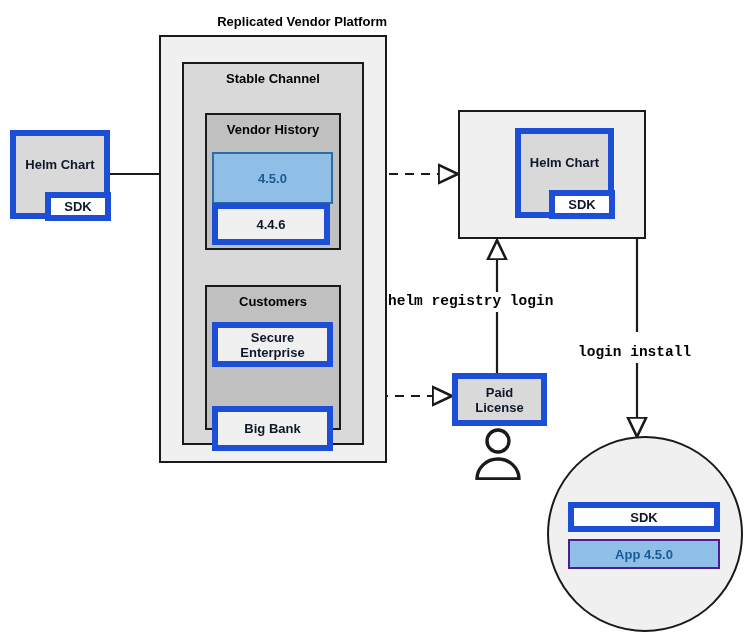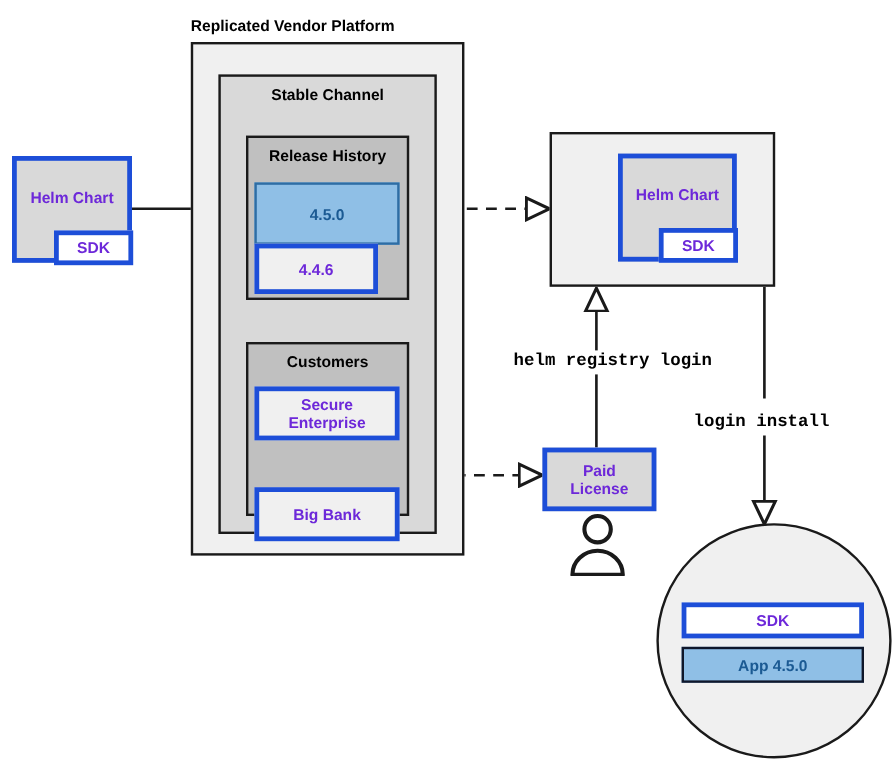--- a/index.html
+++ b/index.html
@@ -1,27 +1,27 @@
 <!DOCTYPE html>
 <html><head>
 <meta charset="utf-8">
 <title>Replicated Vendor Platform Diagram</title>
 <style>
   html,body{margin:0;padding:0;background:#ffffff;}
   body{width:747px;height:634px;font-family:"Liberation Sans",sans-serif;position:relative;overflow:hidden;}
   #stage{position:absolute;left:0;top:0;width:747px;height:634px;}
   .abs{position:absolute;box-sizing:border-box;}
   .lbl{
-    position:absolute;font-weight:bold;color:#000;text-align:left;
+    position:absolute;font-weight:bold;color:#000;text-align:right;
     font-size:13px;line-height:15px;white-space:pre-line;
   }
   .box{
-    position:absolute;box-sizing:border-box;border:4px solid #1d4ed8;
+    position:absolute;box-sizing:border-box;border:6px solid #1d4ed8;
     display:flex;align-items:center;justify-content:center;
-    font-weight:bold;font-size:13px;line-height:15px;color:#6d28d9;text-align:center;
+    font-weight:bold;font-size:13px;line-height:15px;color:#0f172a;text-align:center;
     white-space:pre-line;
   }
   .box-title{
     position:absolute;box-sizing:border-box;border:2px solid #1a1a1a;
     font-weight:bold;font-size:13px;color:#000;text-align:center;
     padding-top:7px;
   }
   .mono{
     position:absolute;font-family:"Liberation Mono","DejaVu Sans Mono",monospace;
     font-size:14.5px;font-weight:bold;color:#000;white-space:nowrap;letter-spacing:0px;
@@ -77,28 +77,28 @@
 
   <div class="lbl" style="left:159px;top:14px;width:228px;">Replicated Vendor Platform</div>
 
   <div class="abs" style="left:159px;top:35px;width:228px;height:428px;background:#f0f0f0;border:2px solid #1a1a1a;"></div>
 
   <div class="box-title" style="left:182px;top:62px;width:182px;height:383px;background:#d9d9d9;">
     <span>Stable Channel</span>
   </div>
 
   <div class="box-title" style="left:205px;top:113px;width:136px;height:137px;background:#c0c0c0;">
-    <span>Release History</span>
+    <span>Vendor History</span>
   </div>
 
   <div class="box" style="left:212px;top:152px;width:121px;height:52px;background:#8fbfe6;border:2px solid #2e6da4;color:#1b5a93;">
     <span>4.5.0</span>
   </div>
 
-  <div class="box" style="left:212px;top:203px;width:103px;height:42px;background:#f0f0f0;">
+  <div class="box" style="left:212px;top:203px;width:118px;height:42px;background:#f0f0f0;">
     <span>4.4.6</span>
   </div>
 
   <div class="box-title" style="left:205px;top:285px;width:136px;height:145px;background:#c0c0c0;">
     <span>Customers</span>
   </div>
 
   <div class="box" style="left:212px;top:322px;width:121px;height:45px;background:#f0f0f0;">
     <span>Secure
 Enterprise</span>
@@ -118,38 +118,38 @@
 
   <div class="abs" style="left:458px;top:110px;width:188px;height:129px;background:#f0f0f0;border:2px solid #1a1a1a;"></div>
 
   <div class="box" style="left:515px;top:128px;width:99px;height:90px;background:#d9d9d9;">
     <span style="position:relative;top:-11px;">Helm Chart</span>
   </div>
   <div class="box" style="left:549px;top:190px;width:66px;height:29px;background:#ffffff;">
     <span>SDK</span>
   </div>
 
-  <div class="mono" style="left:428px;top:293px;">helm registry login</div>
+  <div class="mono" style="left:388px;top:293px;">helm registry login</div>
 
   <div class="mono" style="left:578px;top:344px;">login install</div>
 
   <div class="box" style="left:452px;top:373px;width:95px;height:53px;background:#d9d9d9;">
     <span>Paid
 License</span>
   </div>
 
   <svg class="abs" style="left:470px;top:428px;width:56px;height:52px;" viewBox="0 0 56 52">
     <circle cx="28" cy="13" r="11" fill="#ffffff" stroke="#1a1a1a" stroke-width="3.4"></circle>
     <path d="M 7 51 A 21 20 0 0 1 49 51 z" fill="#ffffff" stroke="#1a1a1a" stroke-width="3.4" stroke-linejoin="round"></path>
   </svg>
 
   <div class="circle" style="left:547px;top:436px;width:196px;height:196px;"></div>
 
 
   <div class="box" style="left:568px;top:502px;width:152px;height:30px;background:#ffffff;">
     <span>SDK</span>
   </div>
 
-  <div class="box" style="left:568px;top:539px;width:152px;height:30px;background:#8fbfe6;border:2px solid #0f172a;color:#1b5a93;">
+  <div class="box" style="left:568px;top:539px;width:152px;height:30px;background:#8fbfe6;border:2px solid #4c1d95;color:#1b5a93;">
     <span>App 4.5.0</span>
   </div>
 
 </div>
 
 </body></html>

